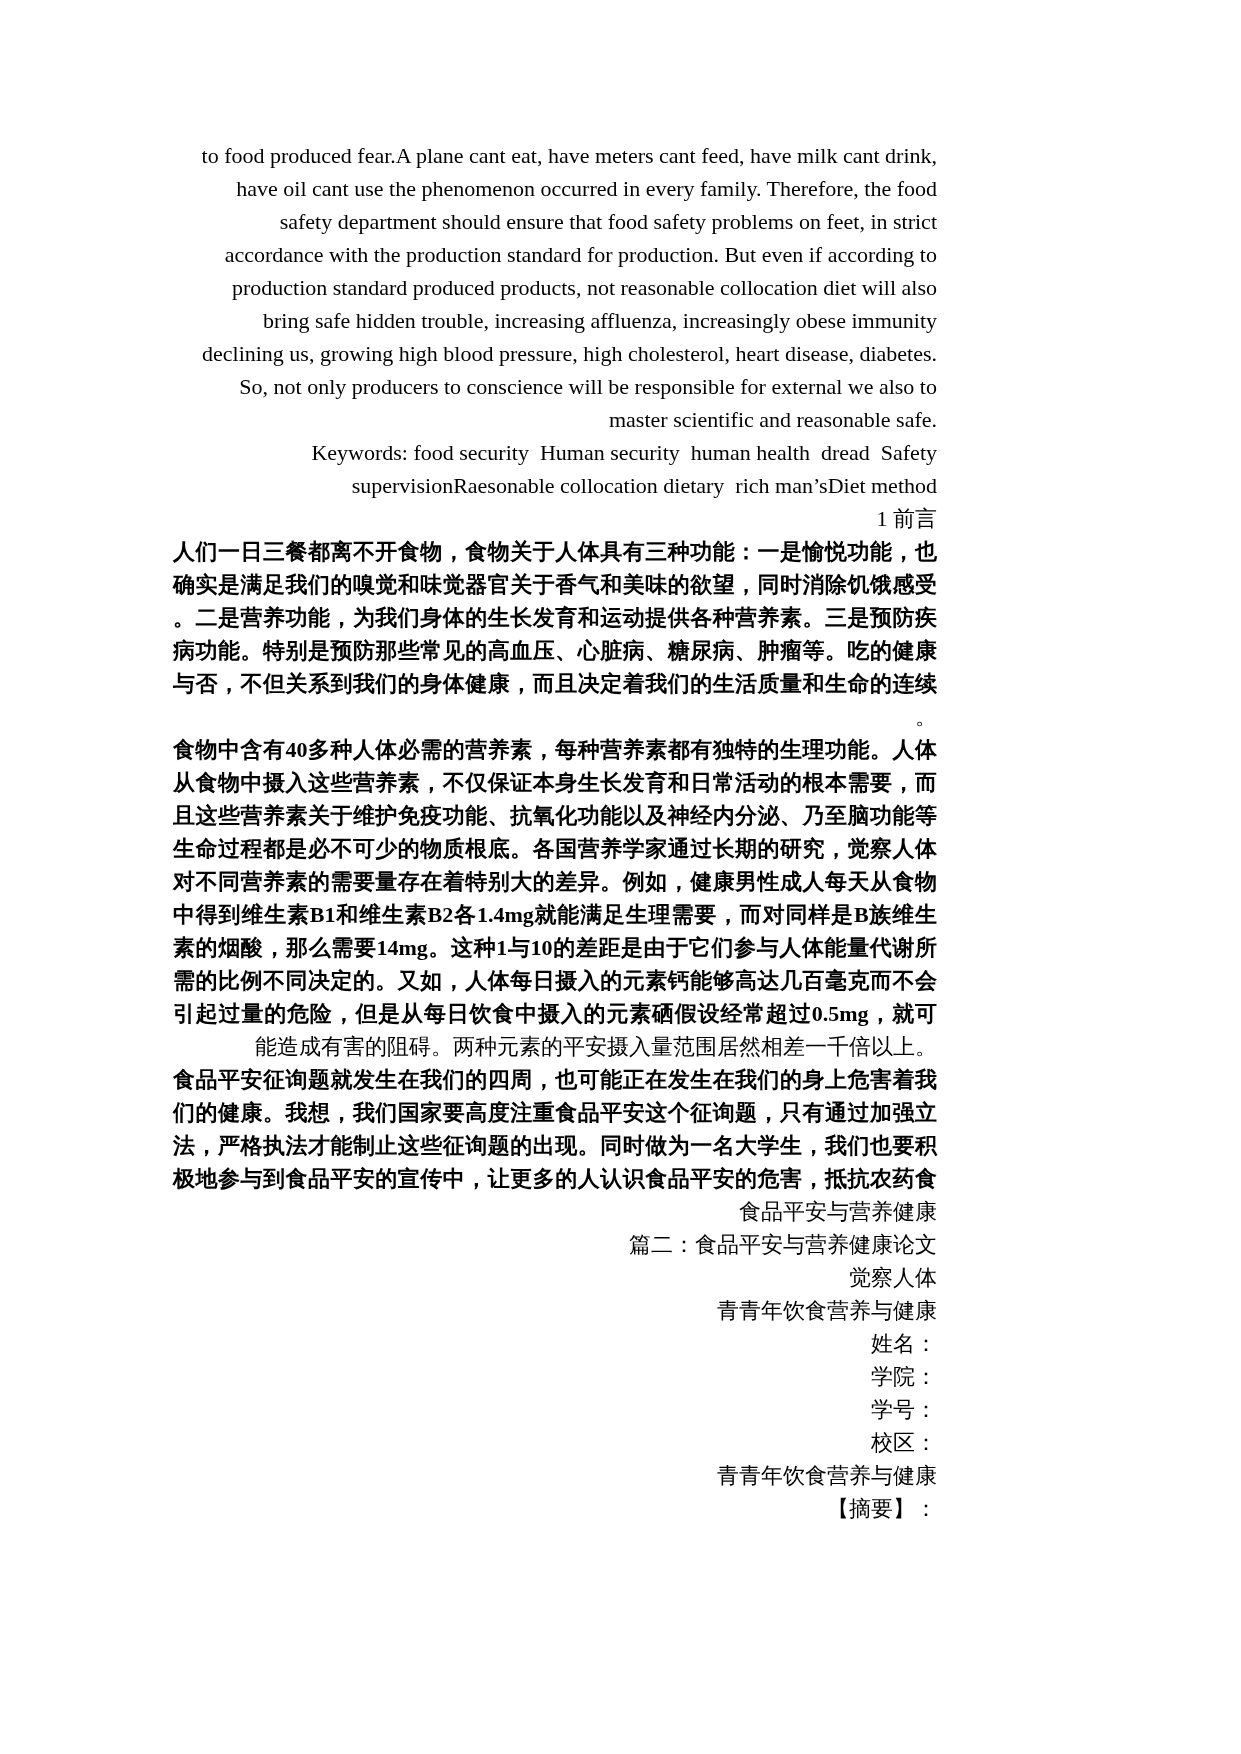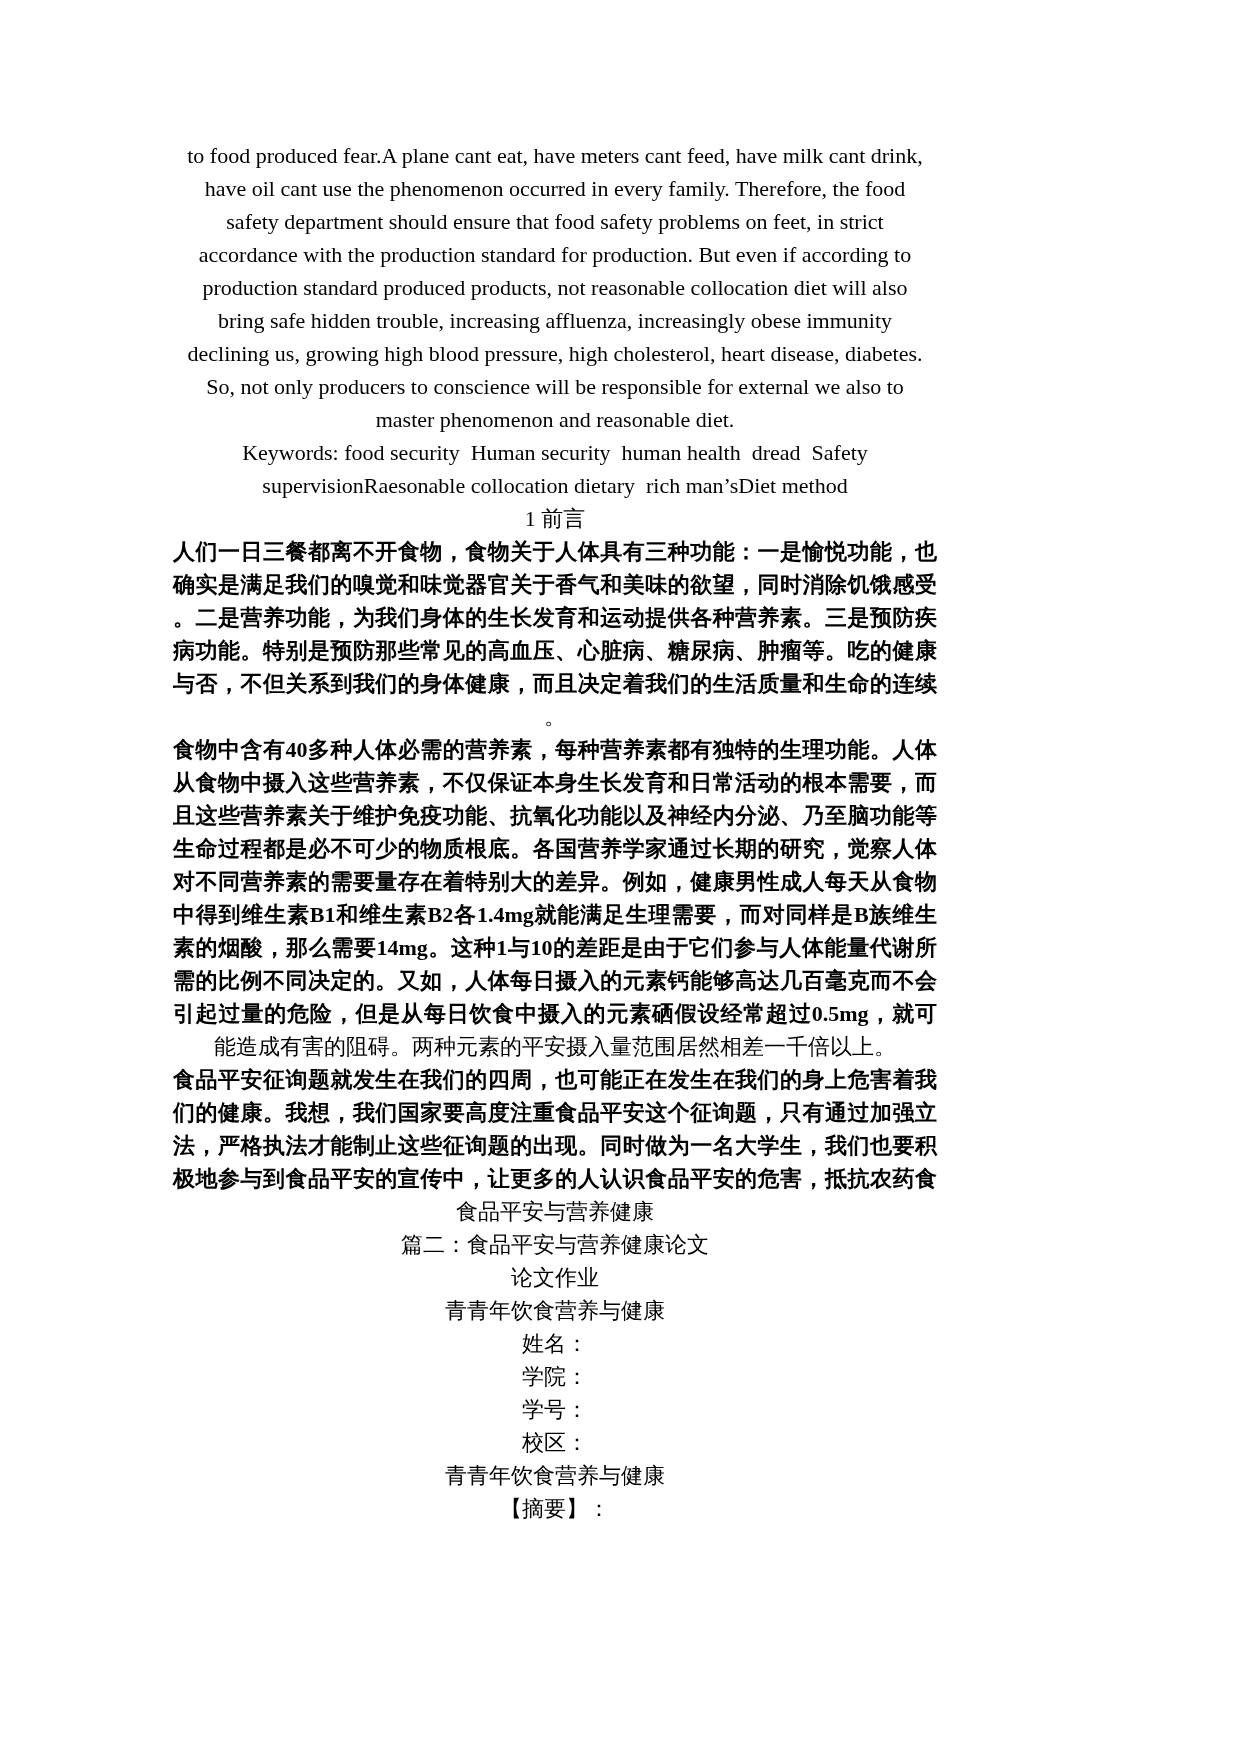--- a/index.html
+++ b/index.html
@@ -21,42 +21,42 @@
     top: 139px;
     width: 764px;
     font-family: "Liberation Serif", "DejaVu Serif", serif;
     font-size: 22px;
     line-height: 33px;
     color: #000000;
   }
   .doc-line {
     white-space: pre-wrap;
     min-height: 33px;
-    text-align: center;
+    text-align: right;
   }
   .doc-line.fill {
     text-align: justify;
     text-align-last: justify;
     font-weight: bold;
   }
 </style>
 </head>
 <body>
 
 <div class="page">
   <div class="text-block" id="text-block">
       <div class="doc-line">to food produced fear.A plane cant eat, have meters cant feed, have milk cant drink,</div>
       <div class="doc-line">have oil cant use the phenomenon occurred in every family. Therefore, the food</div>
       <div class="doc-line">safety department should ensure that food safety problems on feet, in strict</div>
       <div class="doc-line">accordance with the production standard for production. But even if according to</div>
       <div class="doc-line">production standard produced products, not reasonable collocation diet will also</div>
       <div class="doc-line">bring safe hidden trouble, increasing affluenza, increasingly obese immunity</div>
       <div class="doc-line">declining us, growing high blood pressure, high cholesterol, heart disease, diabetes.</div>
       <div class="doc-line">So, not only producers to conscience will be responsible for external we also to</div>
-      <div class="doc-line">master phenomenon and reasonable diet.</div>
+      <div class="doc-line">master scientific and reasonable safe.</div>
       <div class="doc-line">Keywords: food security  Human security  human health  dread  Safety</div>
       <div class="doc-line">supervisionRaesonable collocation dietary  rich man’sDiet method</div>
       <div class="doc-line">1 前言</div>
       <div class="doc-line fill">人们一日三餐都离不开食物，食物关于人体具有三种功能：一是愉悦功能，也</div>
       <div class="doc-line fill">确实是满足我们的嗅觉和味觉器官关于香气和美味的欲望，同时消除饥饿感受</div>
       <div class="doc-line fill">。二是营养功能，为我们身体的生长发育和运动提供各种营养素。三是预防疾</div>
       <div class="doc-line fill">病功能。特别是预防那些常见的高血压、心脏病、糖尿病、肿瘤等。吃的健康</div>
       <div class="doc-line fill">与否，不但关系到我们的身体健康，而且决定着我们的生活质量和生命的连续</div>
       <div class="doc-line">。</div>
       <div class="doc-line fill">食物中含有40多种人体必需的营养素，每种营养素都有独特的生理功能。人体</div>
@@ -68,21 +68,21 @@
       <div class="doc-line fill">素的烟酸，那么需要14mg。这种1与10的差距是由于它们参与人体能量代谢所</div>
       <div class="doc-line fill">需的比例不同决定的。又如，人体每日摄入的元素钙能够高达几百毫克而不会</div>
       <div class="doc-line fill">引起过量的危险，但是从每日饮食中摄入的元素硒假设经常超过0.5mg，就可</div>
       <div class="doc-line">能造成有害的阻碍。两种元素的平安摄入量范围居然相差一千倍以上。</div>
       <div class="doc-line fill">食品平安征询题就发生在我们的四周，也可能正在发生在我们的身上危害着我</div>
       <div class="doc-line fill">们的健康。我想，我们国家要高度注重食品平安这个征询题，只有通过加强立</div>
       <div class="doc-line fill">法，严格执法才能制止这些征询题的出现。同时做为一名大学生，我们也要积</div>
       <div class="doc-line fill">极地参与到食品平安的宣传中，让更多的人认识食品平安的危害，抵抗农药食</div>
       <div class="doc-line">食品平安与营养健康</div>
       <div class="doc-line">篇二：食品平安与营养健康论文</div>
-      <div class="doc-line">论文作业</div>
+      <div class="doc-line">觉察人体</div>
       <div class="doc-line">青青年饮食营养与健康</div>
       <div class="doc-line">姓名：</div>
       <div class="doc-line">学院：</div>
       <div class="doc-line">学号：</div>
       <div class="doc-line">校区：</div>
       <div class="doc-line">青青年饮食营养与健康</div>
       <div class="doc-line">【摘要】：</div>
     </div>
 </div>
 

